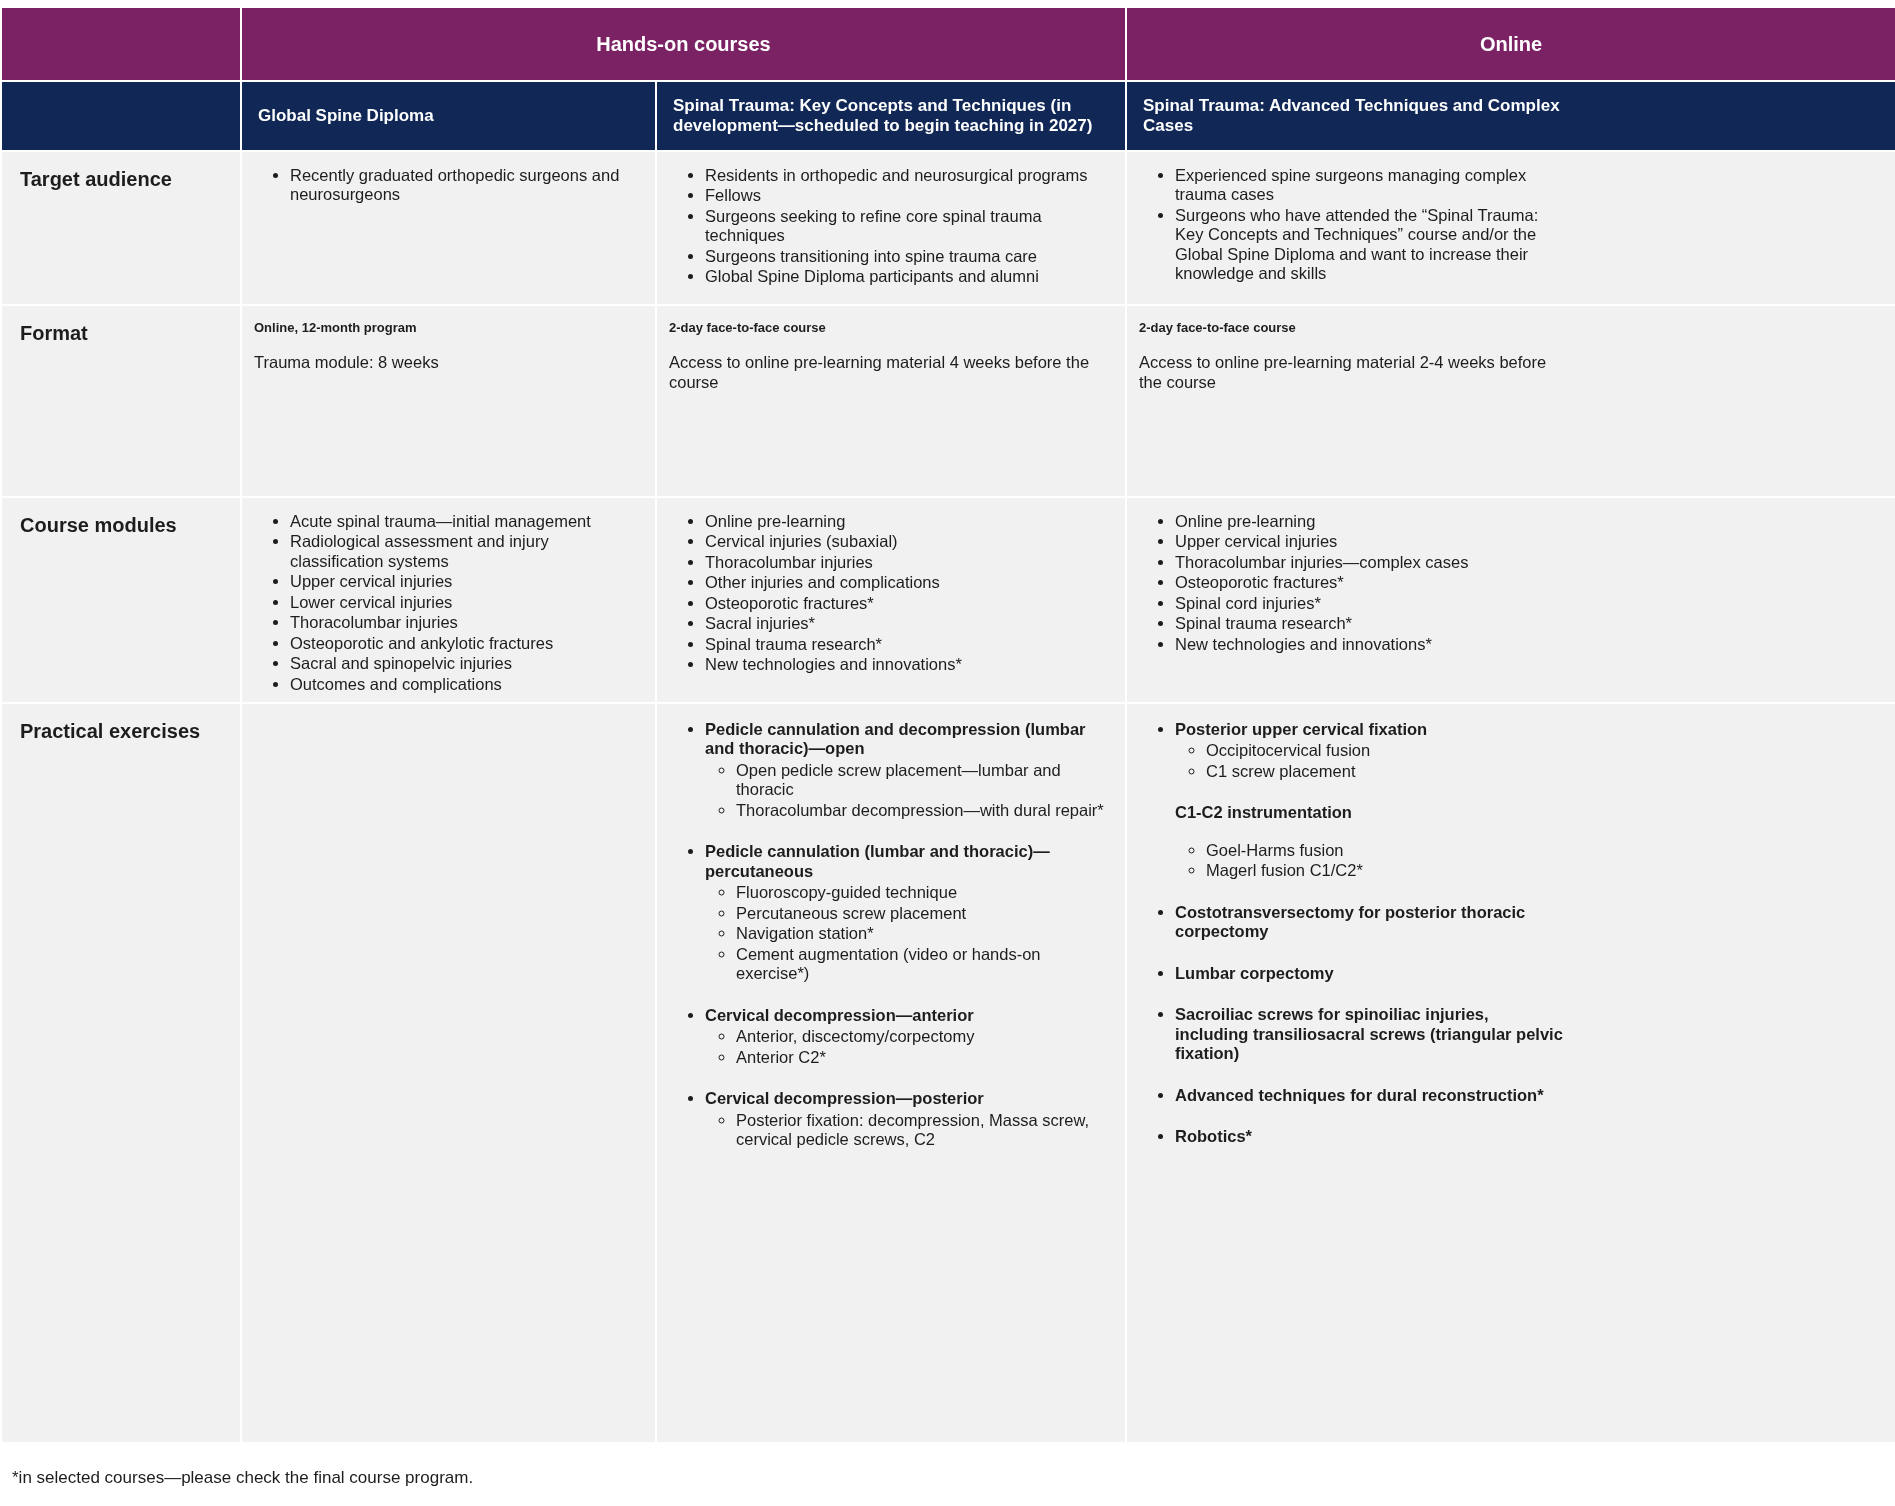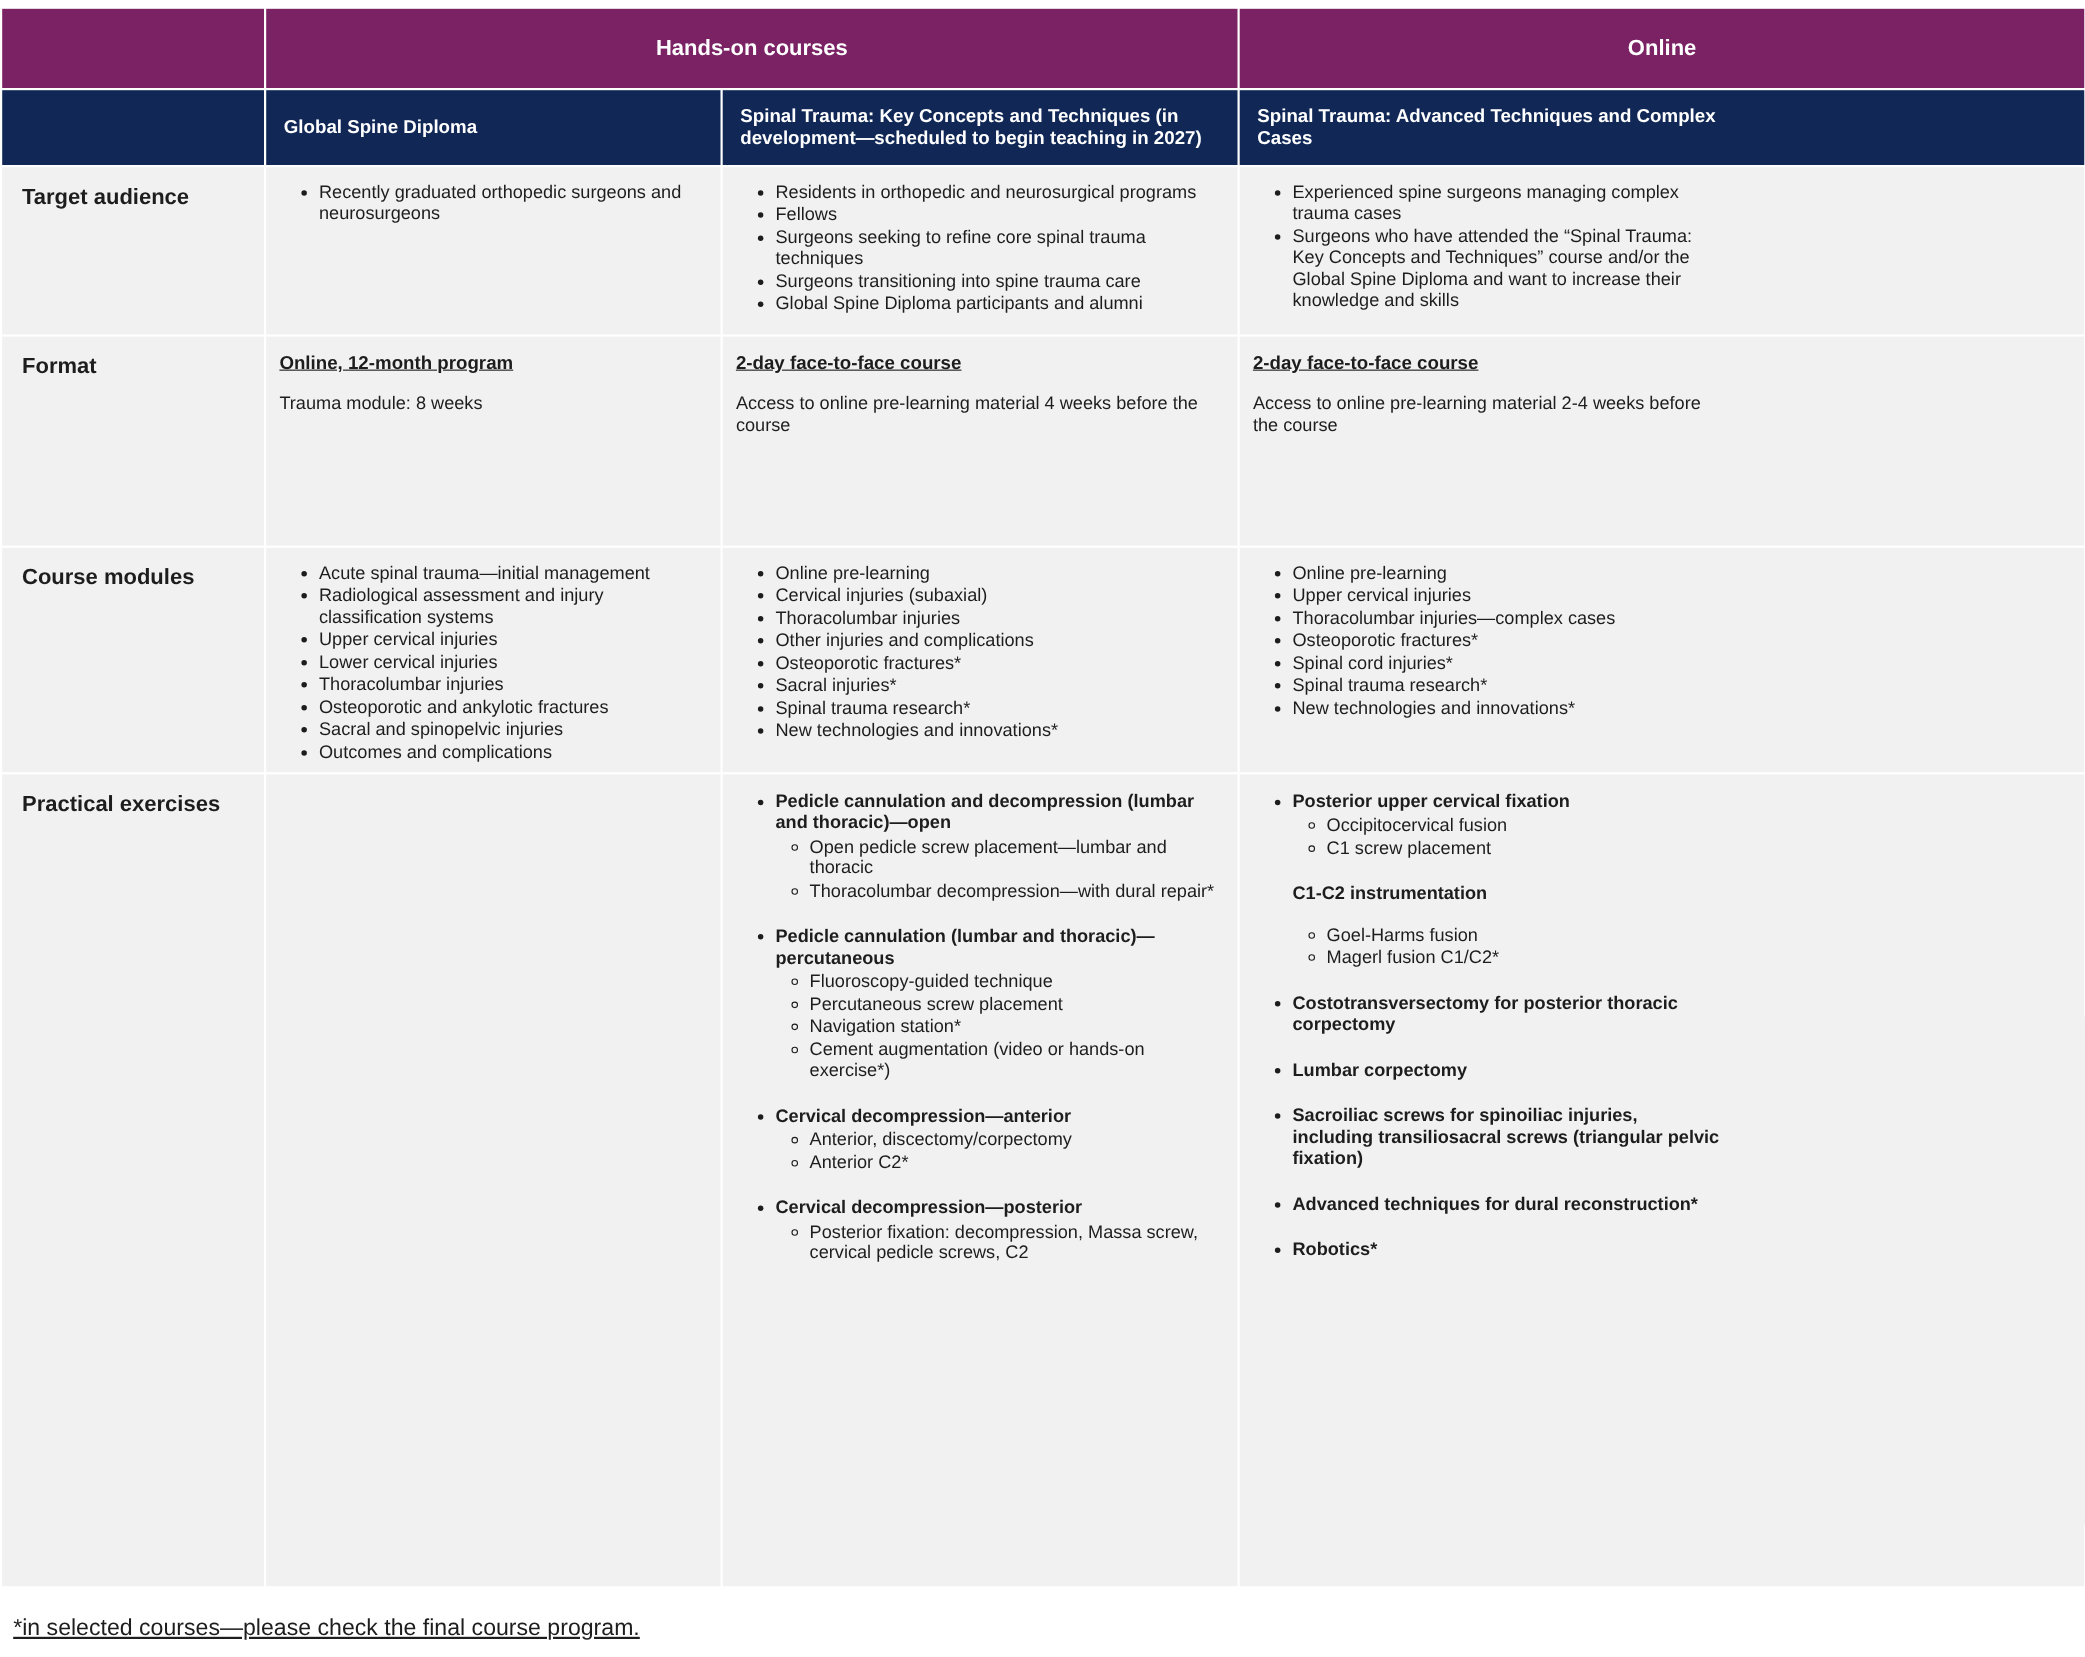--- a/index.html
+++ b/index.html
@@ -51,42 +51,41 @@
     line-height: 1.18;
     padding: 14px 14px 14px 12px;
   }
   .pad-top { padding-top: 16px; }
   .narrow-content { max-width: 424px; }
   ul.bullets {
     list-style: disc outside;
     padding-left: 36px;
   }
   ul.bullets li { margin-bottom: 1px; }
-  p.headline { font-weight: bold; font-size: 17px; text-decoration: underline; }
+  p.headline { font-weight: bold; font-size: 13px; }
   p.detail { margin-top: 18px; }
   
   ul.pex { list-style: disc outside; padding-left: 36px; }
   ul.pex > li { margin-bottom: 22px; font-weight: bold; }
   ul.pex > li.no-bullet { list-style: none; }
   ul.pex > li:last-child { margin-bottom: 14px; }
   ul.sub {
     list-style: circle outside;
     padding-left: 31px;
     margin-top: 2px;
     font-weight: normal;
   }
   ul.sub li { margin-bottom: 1px; }
   ul.sub.sub-gap { margin-top: 16px; }
   .g-head { font-weight: bold; }
   .no-bullet .g-head { display: inline-block; margin-bottom: 2px; }
   .footnote {
-    font-size: 21px;
+    font-size: 17px;
     margin: 26px 0 0 10px;
     color: #1d1d1d;
-    text-decoration: underline;
   }
 </style>
 </head>
 <body>
 
 <div class="table">
 
   <div class="cell band-purple"></div>
   <div class="cell band-purple span2">
     <span>Hands-on courses</span>

